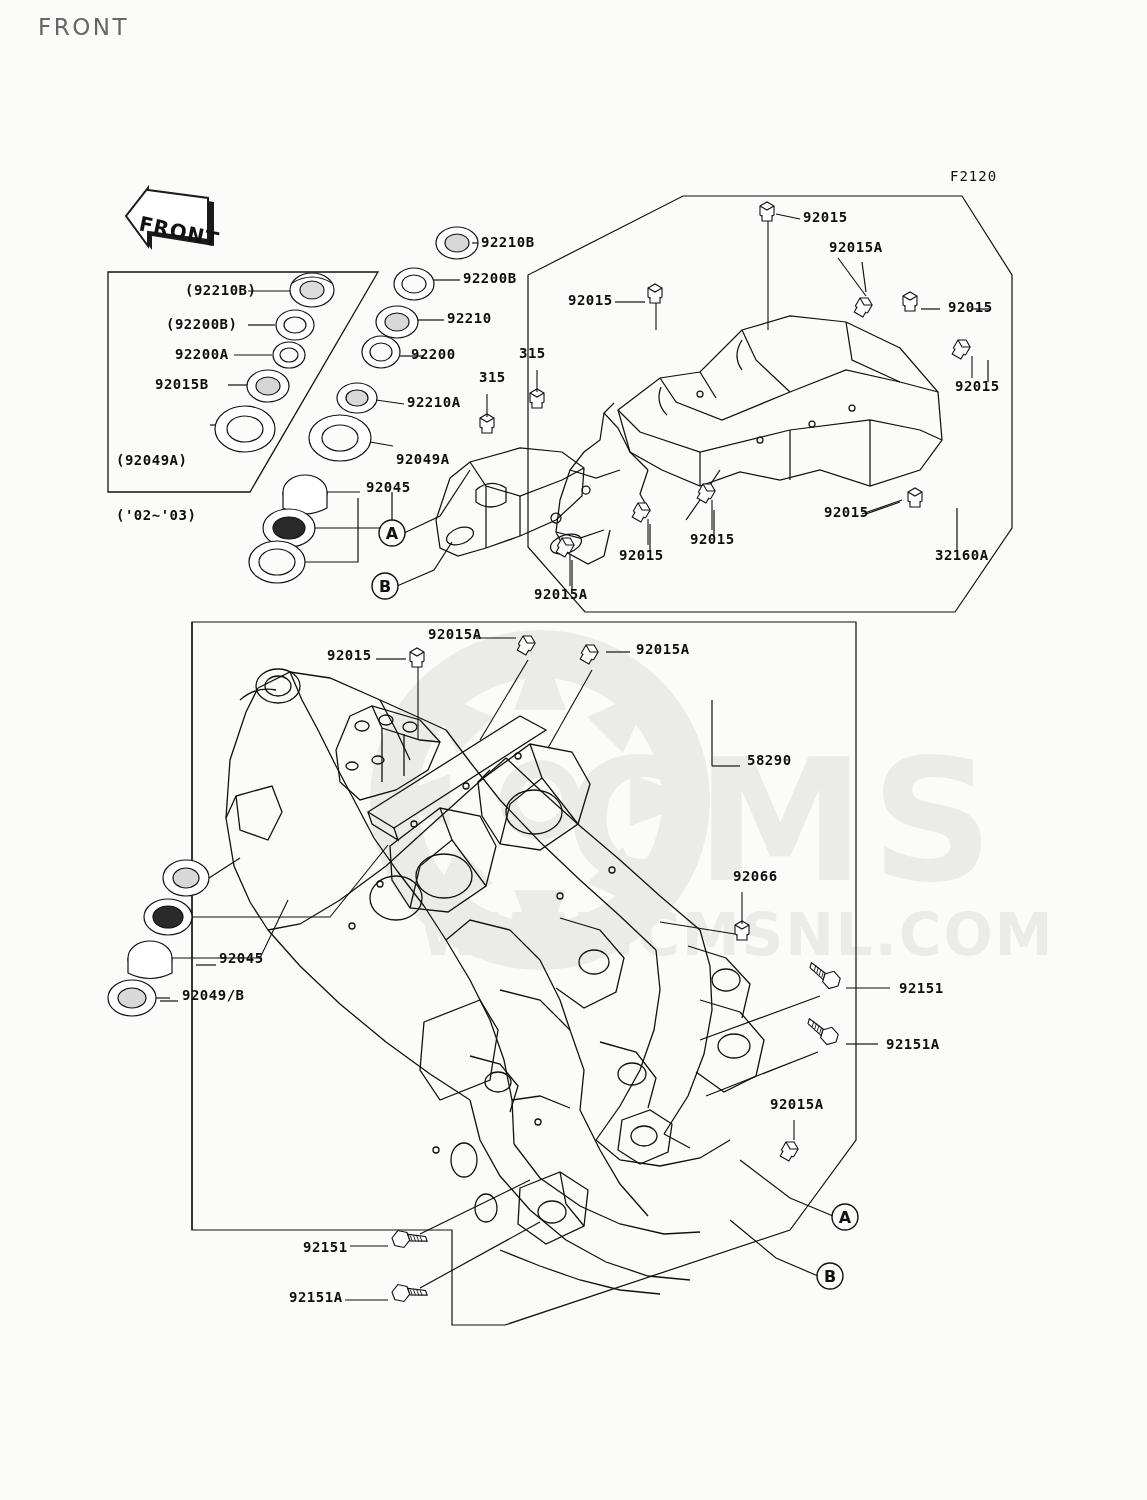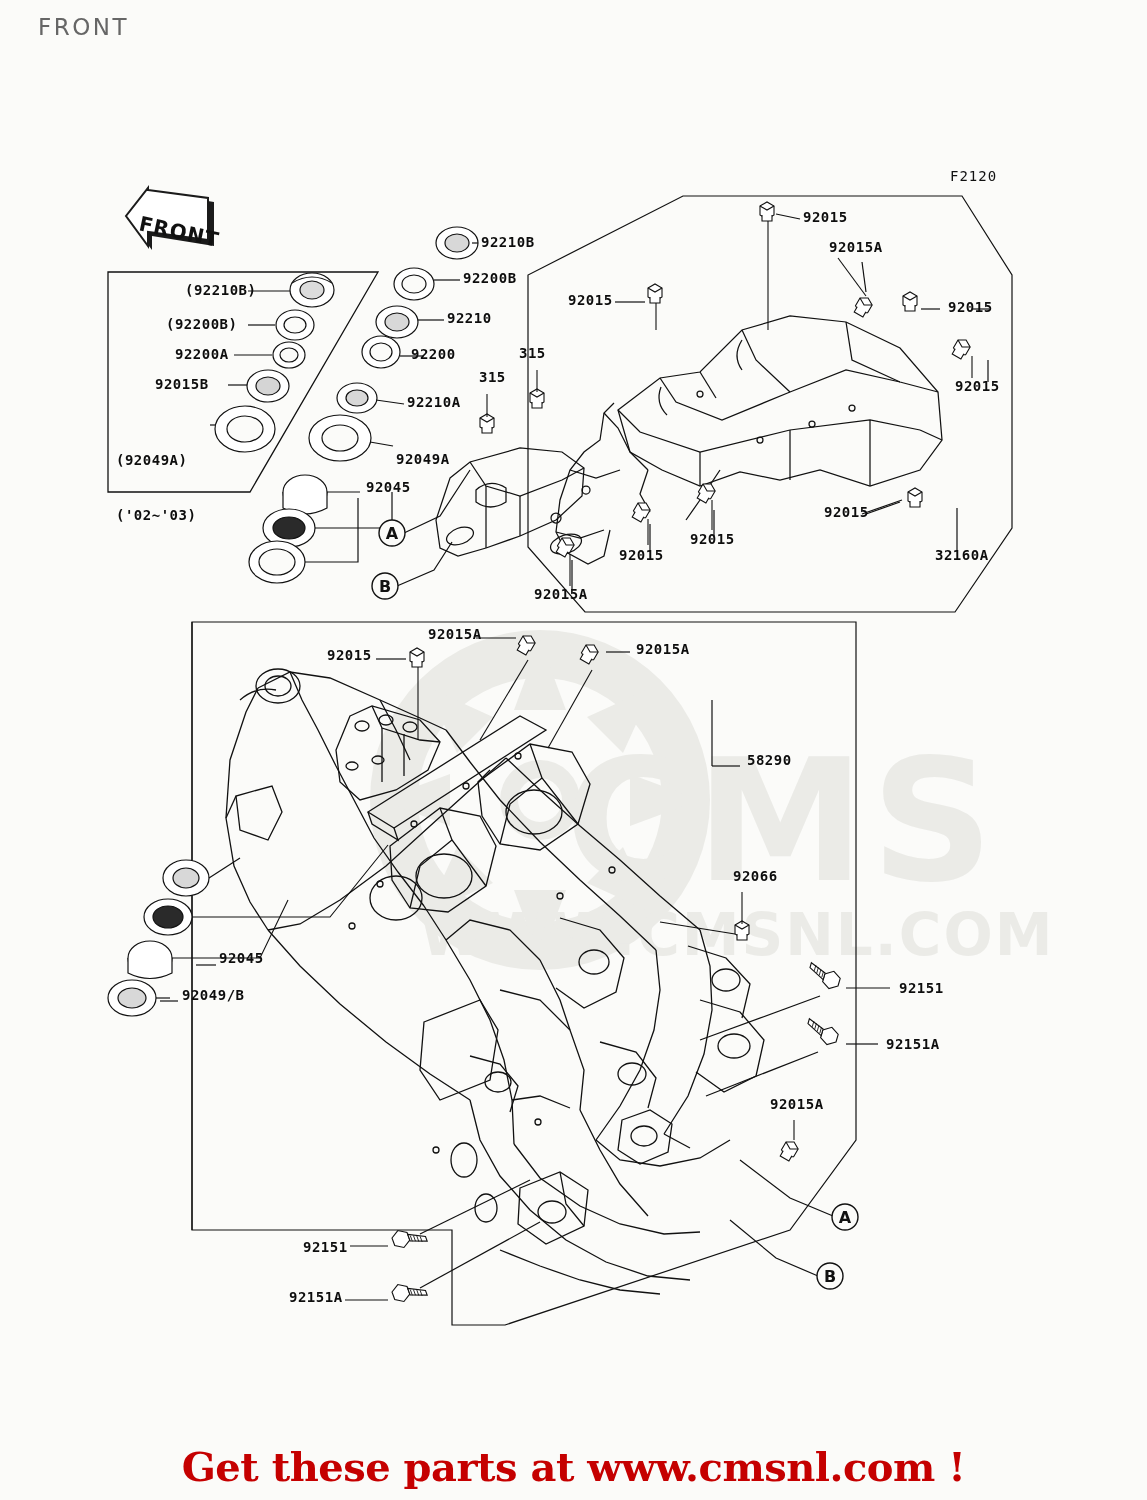--- a/index.html
+++ b/index.html
@@ -492,14 +492,13 @@
       <div style="position: absolute; left: 830px; top: 1202px; width: 30px; height: 30px;"><svg viewBox="0 0 30 30" width="30" height="30">
           <circle cx="15" cy="15" r="13" fill="#fbfbf9" stroke="#111" stroke-width="1.4"></circle>
           <text x="15" y="21" text-anchor="middle" font-size="16" font-weight="bold" fill="#111" font-family="'DejaVu Sans','Liberation Sans',sans-serif">A</text>
         </svg></div>
       <div style="position: absolute; left: 815px; top: 1261px; width: 30px; height: 30px;"><svg viewBox="0 0 30 30" width="30" height="30">
           <circle cx="15" cy="15" r="13" fill="#fbfbf9" stroke="#111" stroke-width="1.4"></circle>
           <text x="15" y="21" text-anchor="middle" font-size="16" font-weight="bold" fill="#111" font-family="'DejaVu Sans','Liberation Sans',sans-serif">B</text>
         </svg></div>
     </div>
 
-  <div class="footer-cta">Get these parts at www.cmsnl.com !</div>
 </div>
 
 </body></html>

